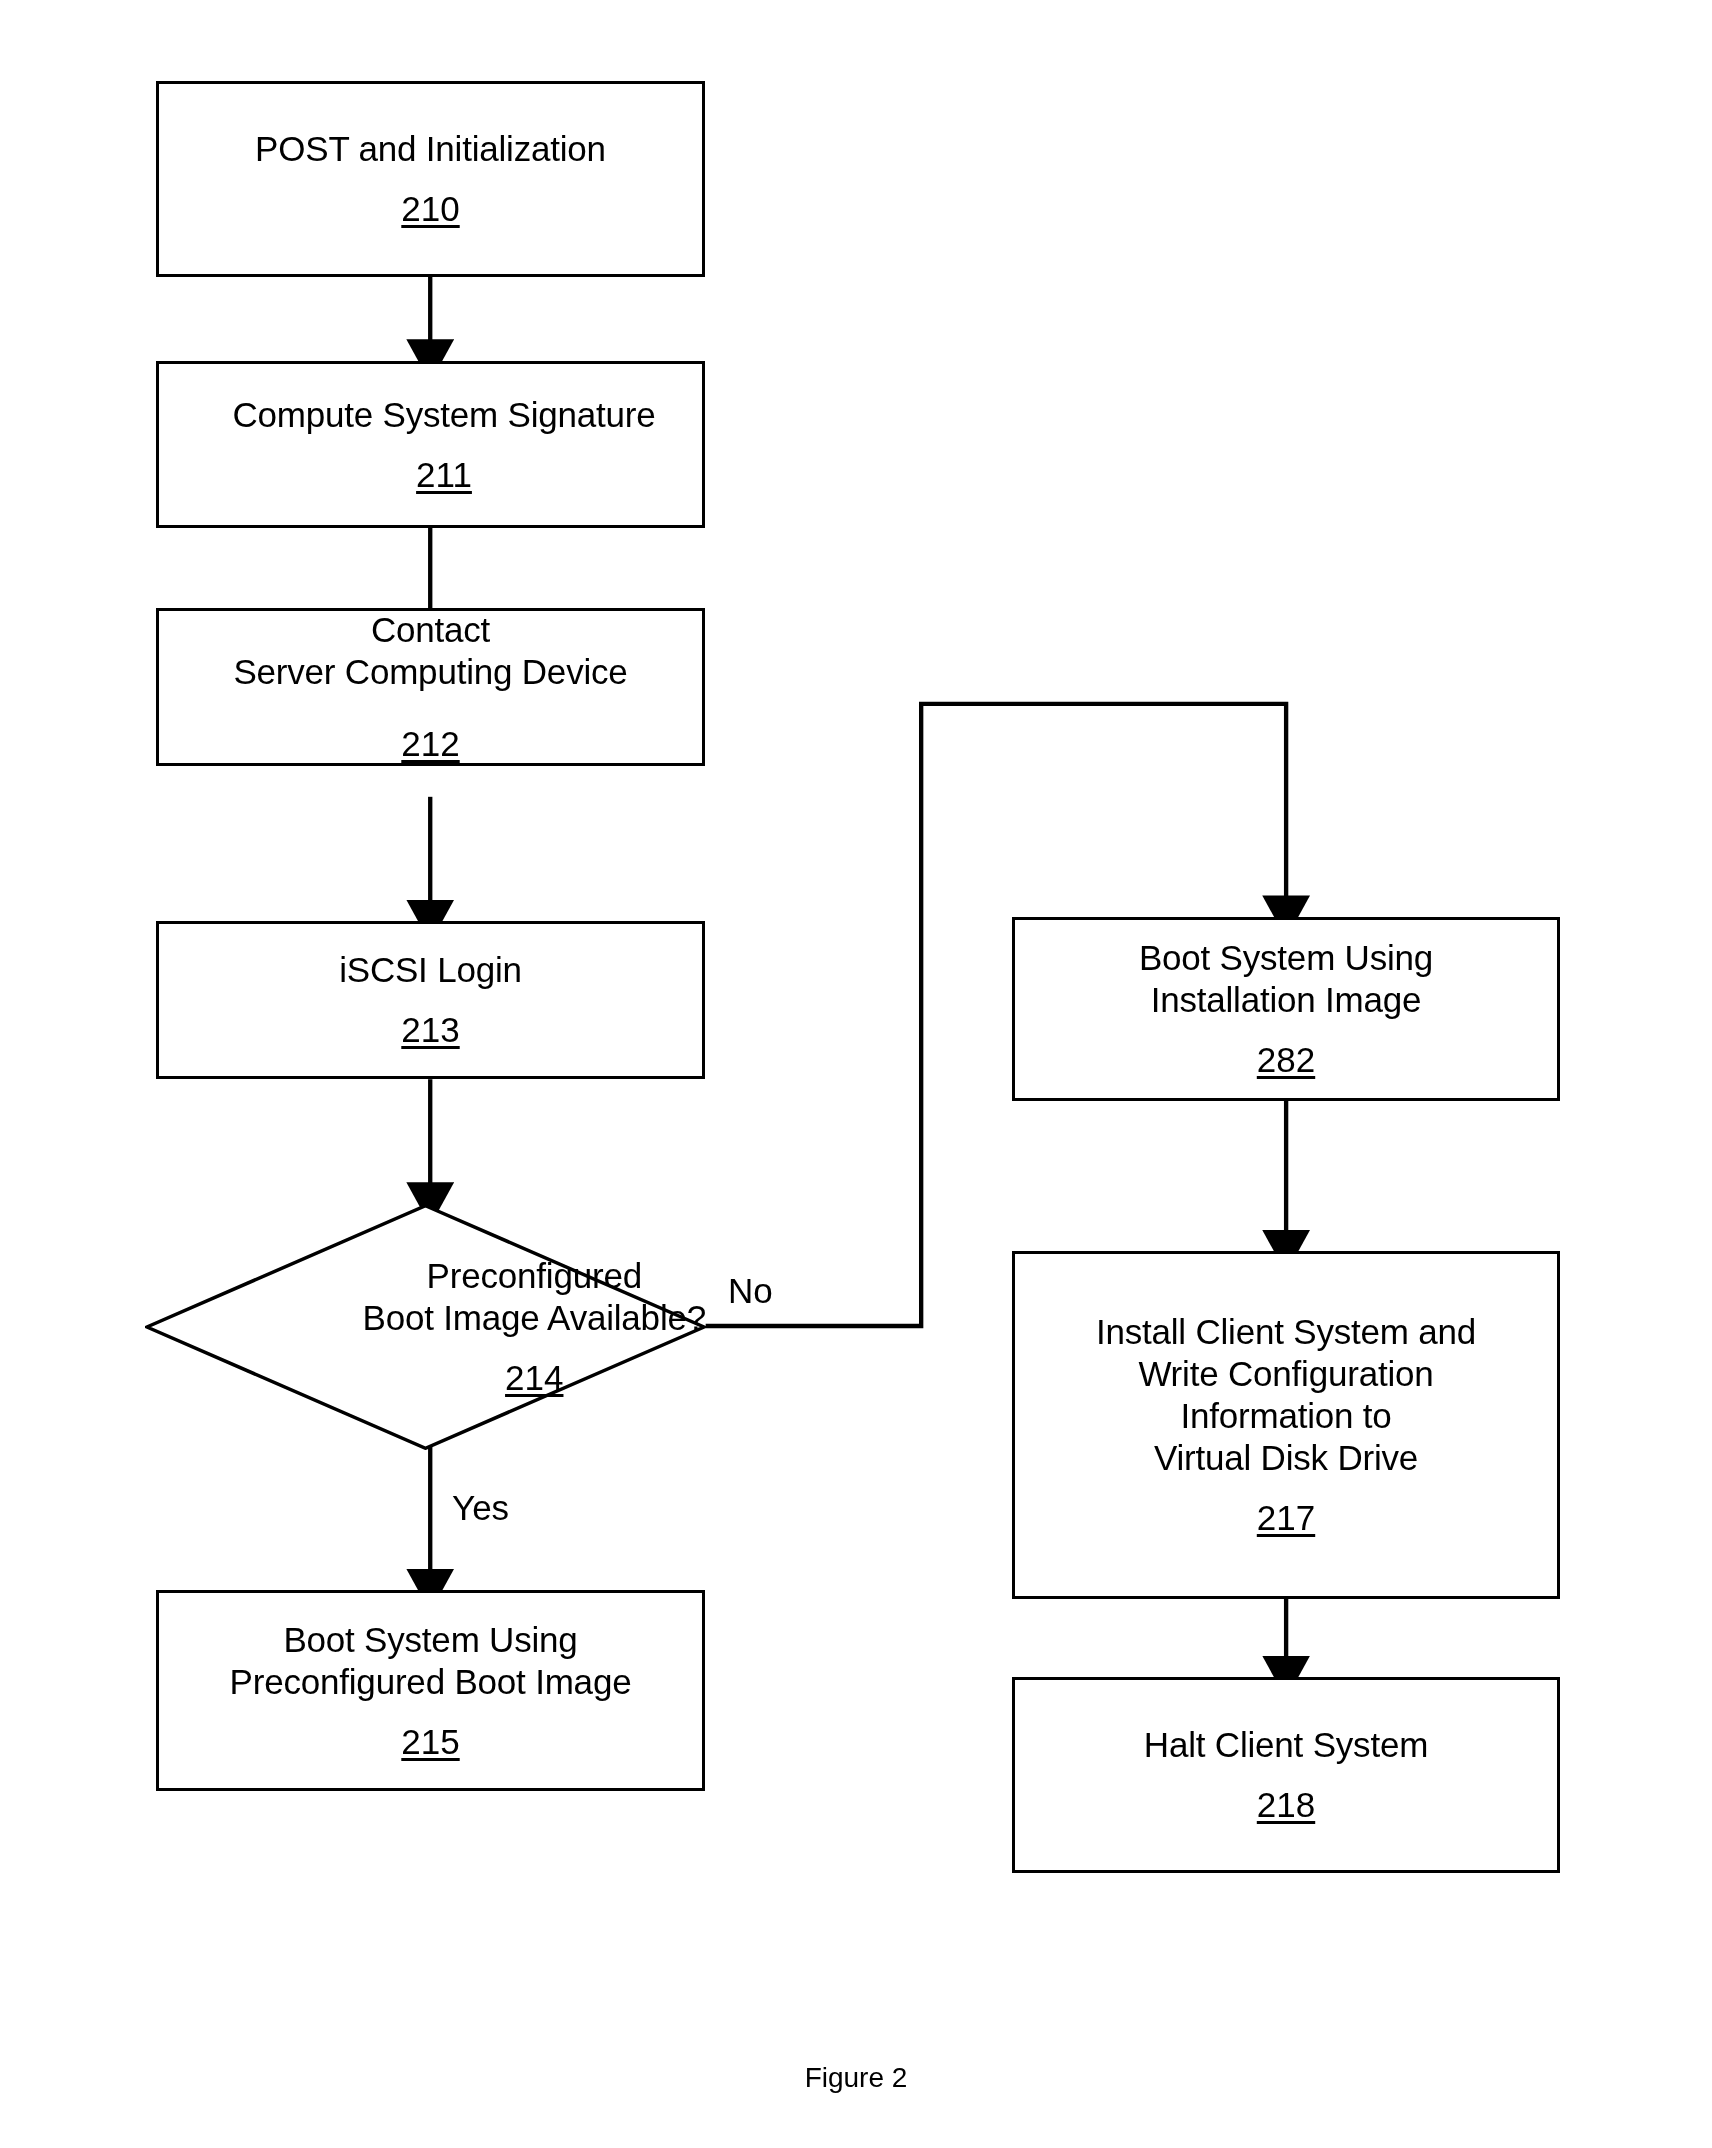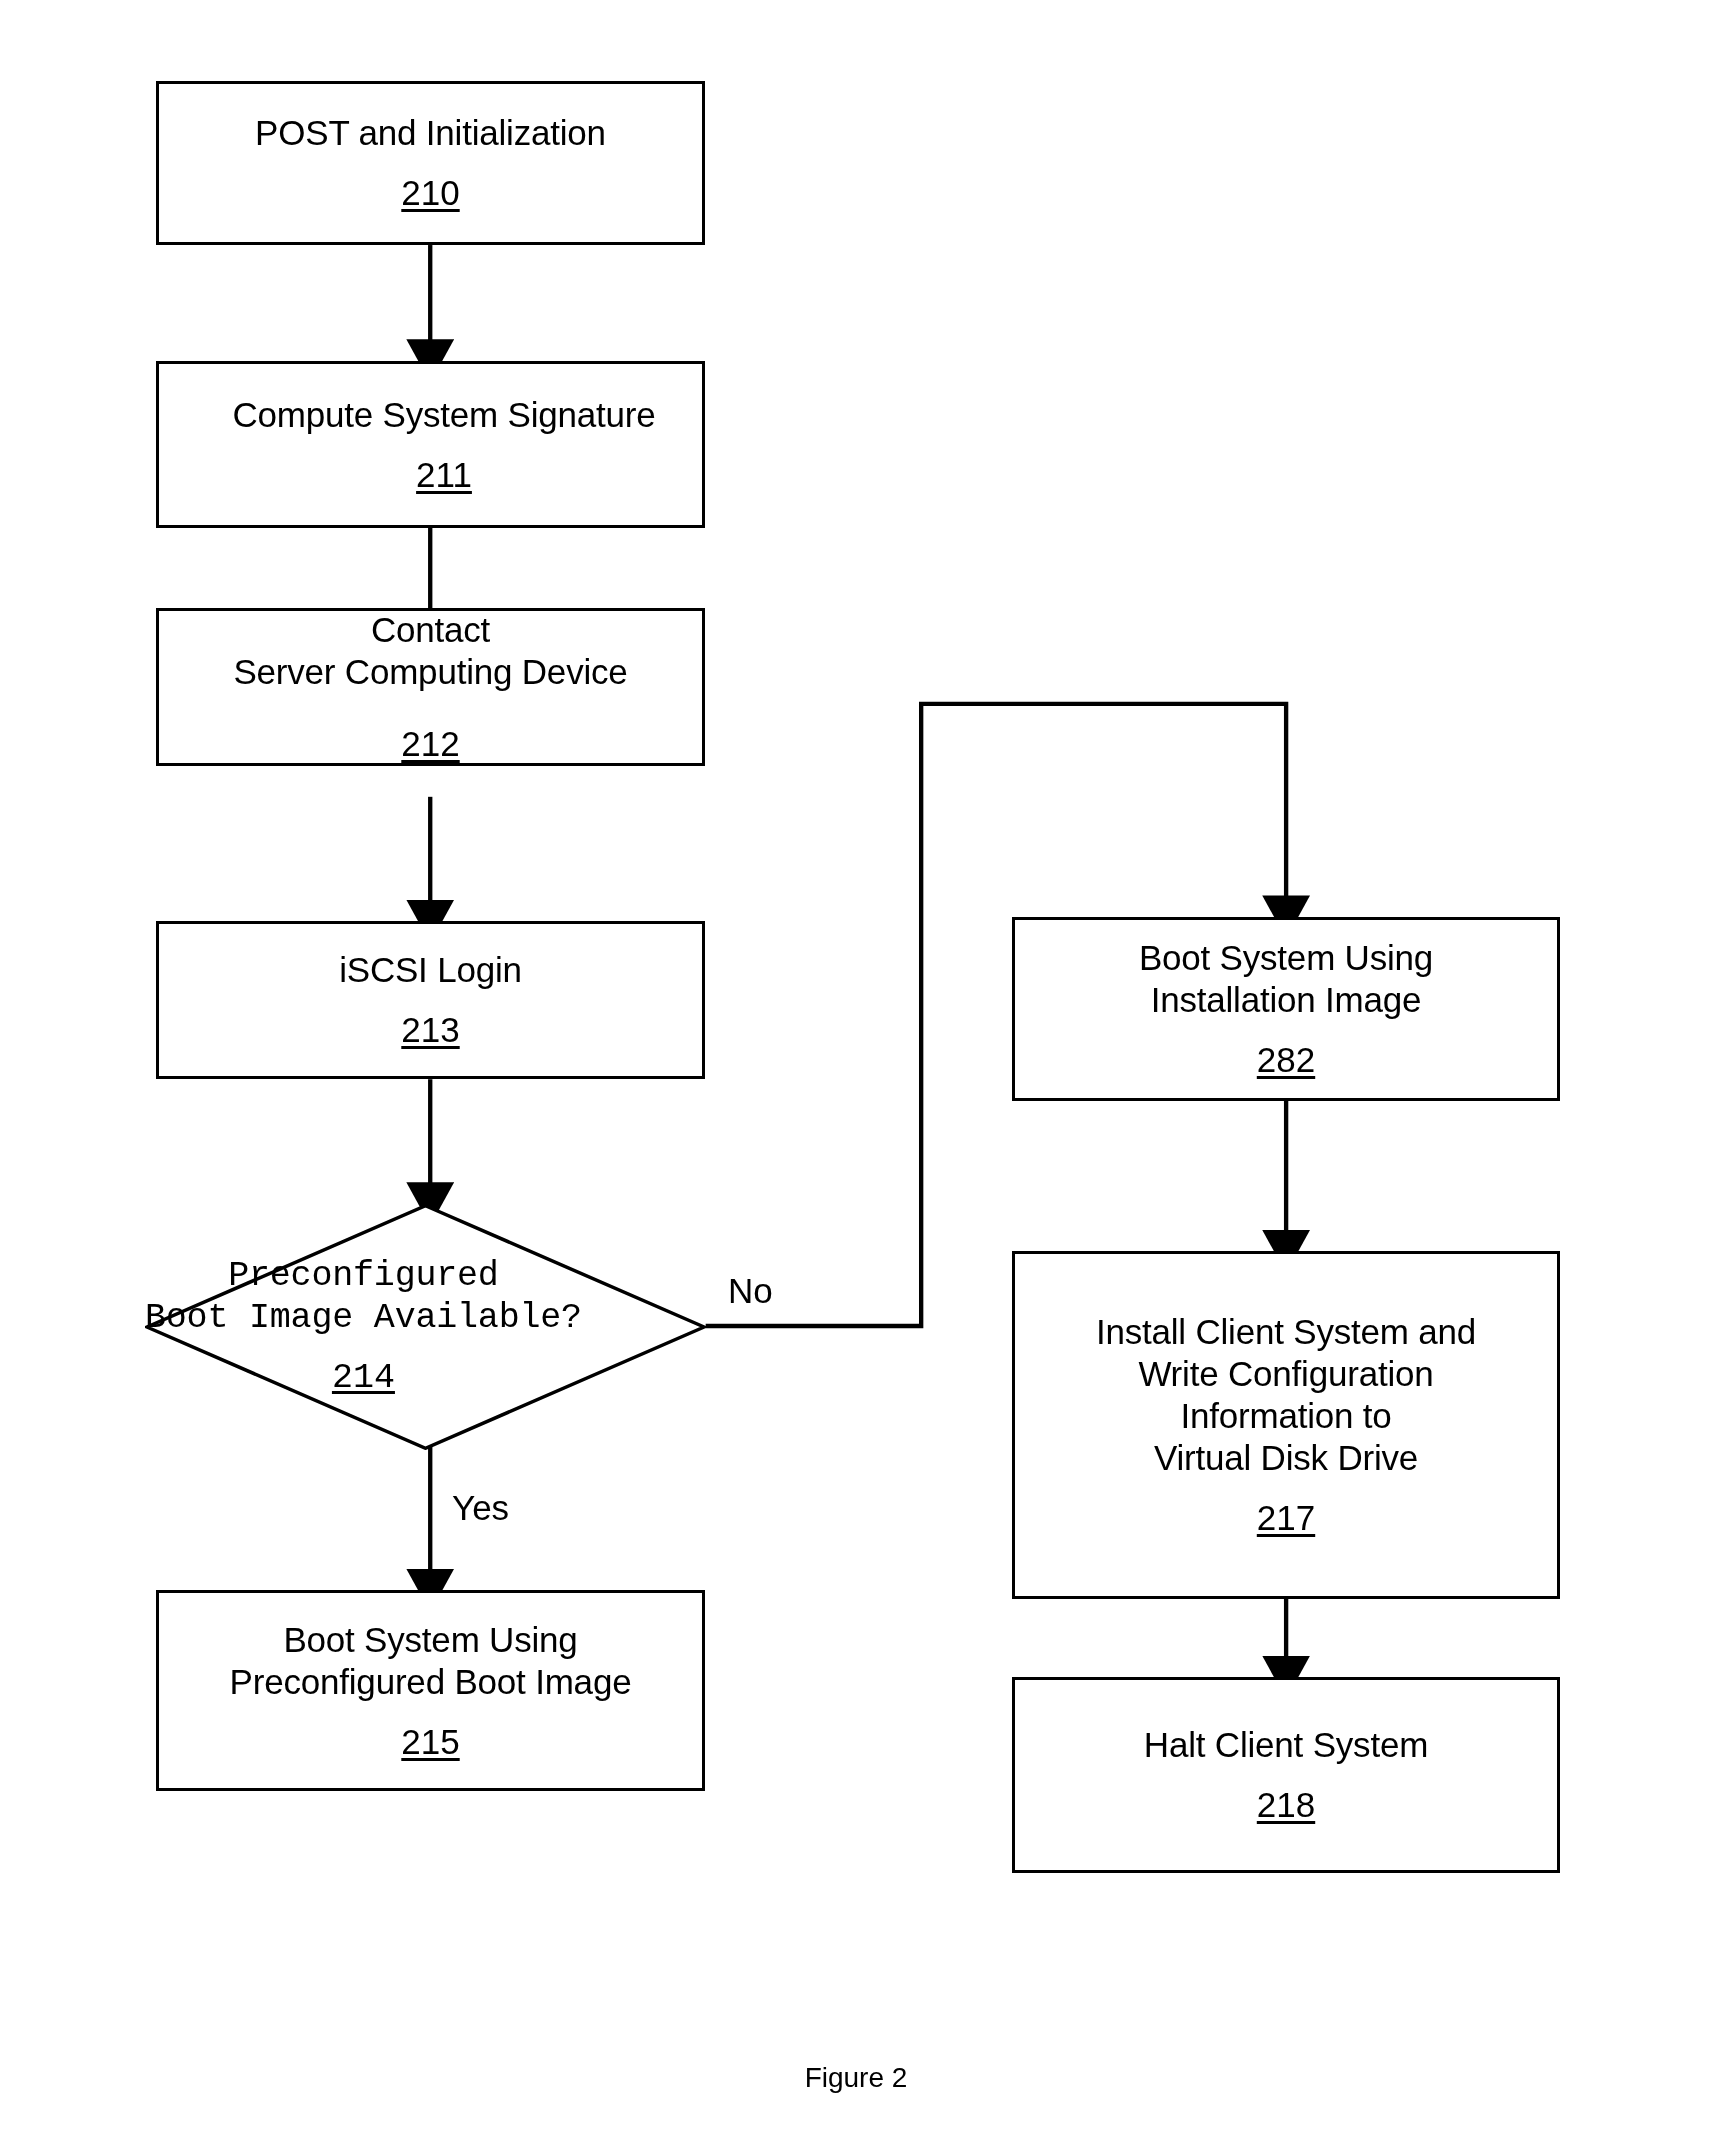--- a/index.html
+++ b/index.html
@@ -51,25 +51,24 @@
     font-size: 35px;
     text-decoration: underline;
     text-underline-offset: 4.3px;
     text-decoration-thickness: 2.6px;
     margin-top: 18px;
   }
   .decision {
     position: absolute;
     display: flex;
     flex-direction: column;
-    align-items: flex-start;
+    align-items: flex-end;
     justify-content: center;
     text-align: center;
     line-height: 1.20;
-    font-family: Liberation Mono, monospace;
   }
   .decision .decision-inner {
     position: relative;
     z-index: 2;
     display: flex;
     flex-direction: column;
     align-items: center;
     justify-content: center;
   }
   .decision svg {
@@ -111,21 +110,21 @@
 
     <line x1="495" y1="1662" x2="495" y2="1813" stroke="#000000" stroke-width="5" marker-end="url(#arrowhead)"></line>
 
     <polyline points="812,1526 1060,1526 1060,810 1480,810 1480,1038" fill="none" stroke="#000000" stroke-width="5" marker-end="url(#arrowhead)"></polyline>
 
     <line x1="1480" y1="1267" x2="1480" y2="1423" stroke="#000000" stroke-width="5" marker-end="url(#arrowhead)"></line>
 
     <line x1="1480" y1="1752" x2="1480" y2="1913" stroke="#000000" stroke-width="5" marker-end="url(#arrowhead)"></line>
   </svg>
 
-  <div class="node proc-box" style="left:156px; top:81px; width:549px; height:164px;">
+  <div class="node proc-box" style="left:156px; top:81px; width:549px; height:196px;">
     <div class="node-label">POST and Initialization</div>
     <div class="node-ref">210</div>
   </div>
 
   <div class="node proc-box" style="left:156px; top:361px; width:549px; height:167px;padding-left:27px;">
     <div class="node-label">Compute System Signature</div>
     <div class="node-ref">211</div>
   </div>
 
   <div class="node proc-box" style="left:156px; top:608px; width:549px; height:158px;gap:12px;">

